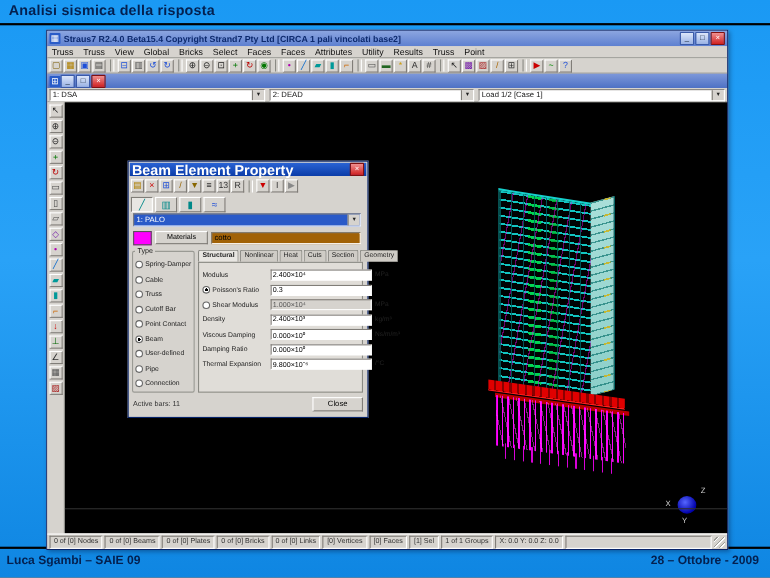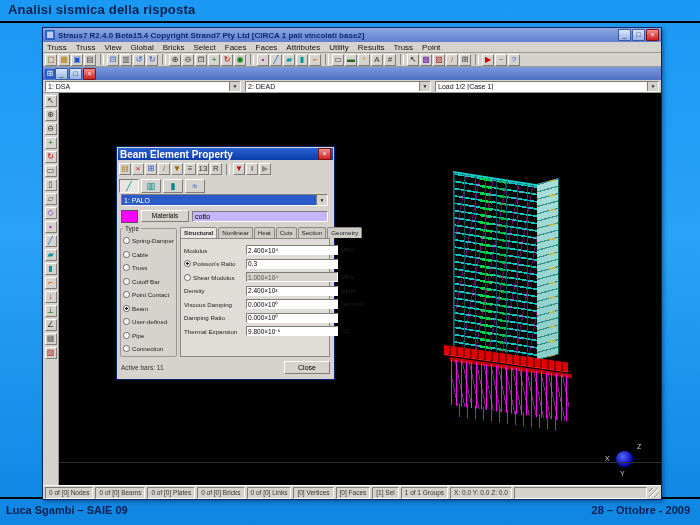--- a/index.html
+++ b/index.html
@@ -67,32 +67,32 @@
       repeating-linear-gradient(90deg,#ff00ff 0 1.3px, transparent 1.3px 5px)}
   .piles-sparse{position:absolute;left:400px;top:310px;width:100px;height:14px;transform:skewY(8deg);transform-origin:0 0;
     background:repeating-linear-gradient(90deg,#d800d8 0 1.2px,transparent 1.2px 8px)}
   .axis{position:absolute;left:544px;top:350px;width:46px;height:36px}
   .axis-blob{position:absolute;left:13px;top:8px;width:17px;height:16px;border-radius:50%;background:radial-gradient(circle at 40% 35%,#5566ff,#0000a8 70%)}
   .axis-label{position:absolute;color:#cfcfcf;font-size:7px}
   .ax-x{left:2px;top:12px}.ax-y{left:17px;top:27px}.ax-z{left:34px;top:0}
   
   .dialog{position:absolute;left:73px;top:118px;width:217px;height:232px;background:#d6d3ce;border:1px solid #08246b;box-shadow:2px 2px 3px rgba(0,0,0,.55);z-index:5}
   .dtitle{position:absolute;left:1px;top:1px;right:1px;height:12px;background:linear-gradient(180deg,#2a63d4,#0b3ca8);display:flex;align-items:center;padding:0 2px}
-  .dtitle .ttext{flex:1;font-size:10px;font-weight:bold;color:#fff;white-space:nowrap}
+  .dtitle .ttext{flex:1;font-size:13px;font-weight:bold;color:#fff;white-space:nowrap}
   .dclose{width:11px;height:10px;background:linear-gradient(#f09090,#d02020);border:1px solid #801010;color:#fff;font-size:7px;line-height:9px;text-align:center;border-radius:1px}
   .dtools{position:absolute;left:2px;top:15px;height:14px;display:flex;align-items:center}
   .dtypes{position:absolute;left:2px;top:31px;height:15px;display:flex;align-items:center;gap:2px}
   .typebtn{width:20px;height:14px;display:inline-flex;align-items:center;justify-content:center;font-size:9px;background:#d6d3ce;border:1px solid;border-color:#fff #807d78 #807d78 #fff;box-sizing:border-box}
   .typebtn.pressed{border-color:#807d78 #fff #fff #807d78;background:#e8e6e2}
   .dcombo{position:absolute;left:4px;top:47px;width:207px;height:12px;background:#2a5ac8;border:1px solid;border-color:#807d78 #fff #fff #807d78;display:flex;align-items:center;box-sizing:border-box}
   .dcombo .cv{flex:1;font-size:7px;color:#fff;padding-left:2px}
   .dname{position:absolute;left:4px;top:62px;width:207px;height:14px;display:flex;align-items:center;gap:3px}
   .swatch{width:15px;height:11px;border:1px solid #555}
   .matbtn{width:48px;height:12px;font-size:6.5px;font-family:"Liberation Sans",sans-serif;background:#d6d3ce;border:1px solid;border-color:#fff #807d78 #807d78 #fff;padding:0;line-height:10px}
-  .namefield{flex:1;height:11px;font-size:7px;font-family:"Liberation Sans",sans-serif;border:1px solid;border-color:#807d78 #fff #fff #807d78;padding:0 2px;background:#c4b5fd;box-sizing:border-box}
+  .namefield{flex:1;height:11px;font-size:7px;font-family:"Liberation Sans",sans-serif;border:1px solid;border-color:#807d78 #fff #fff #807d78;padding:0 2px;background:#a16207;box-sizing:border-box}
   .typegroup{position:absolute;left:3px;top:78px;width:57px;height:132px;margin:0;padding:2px 0 0 2px;border:1px solid #9a9a94;border-radius:2px;box-sizing:border-box}
   .typegroup legend{font-size:6.5px;color:#222;padding:0 2px}
   .radio-row{display:flex;align-items:center;height:13.5px;font-size:6.2px;color:#222;white-space:nowrap}
   .rb{width:7px;height:7px;border-radius:50%;border:1px solid #666;background:#fff;margin-right:2px;flex:0 0 auto;box-sizing:border-box}
   .radio-row.checked .rb{background:radial-gradient(circle,#000 0 38%,#fff 40%)}
   .tabctl{position:absolute;left:63px;top:80px;width:150px;height:130px}
   .tabs{display:flex;height:11px}
   .tab{font-size:6.2px;color:#222;padding:1px 3px 0 3px;background:#cfccc6;border:1px solid #8a8a84;border-bottom:none;border-radius:2px 2px 0 0;margin-right:1px;white-space:nowrap}
   .tab.active{background:#e8e6e2;font-weight:bold}
   .tabpanel{position:absolute;left:0;top:11px;right:0;bottom:0;background:#e0ddd8;border:1px solid #8a8a84;padding:5px 2px 0 3px;box-sizing:border-box}

